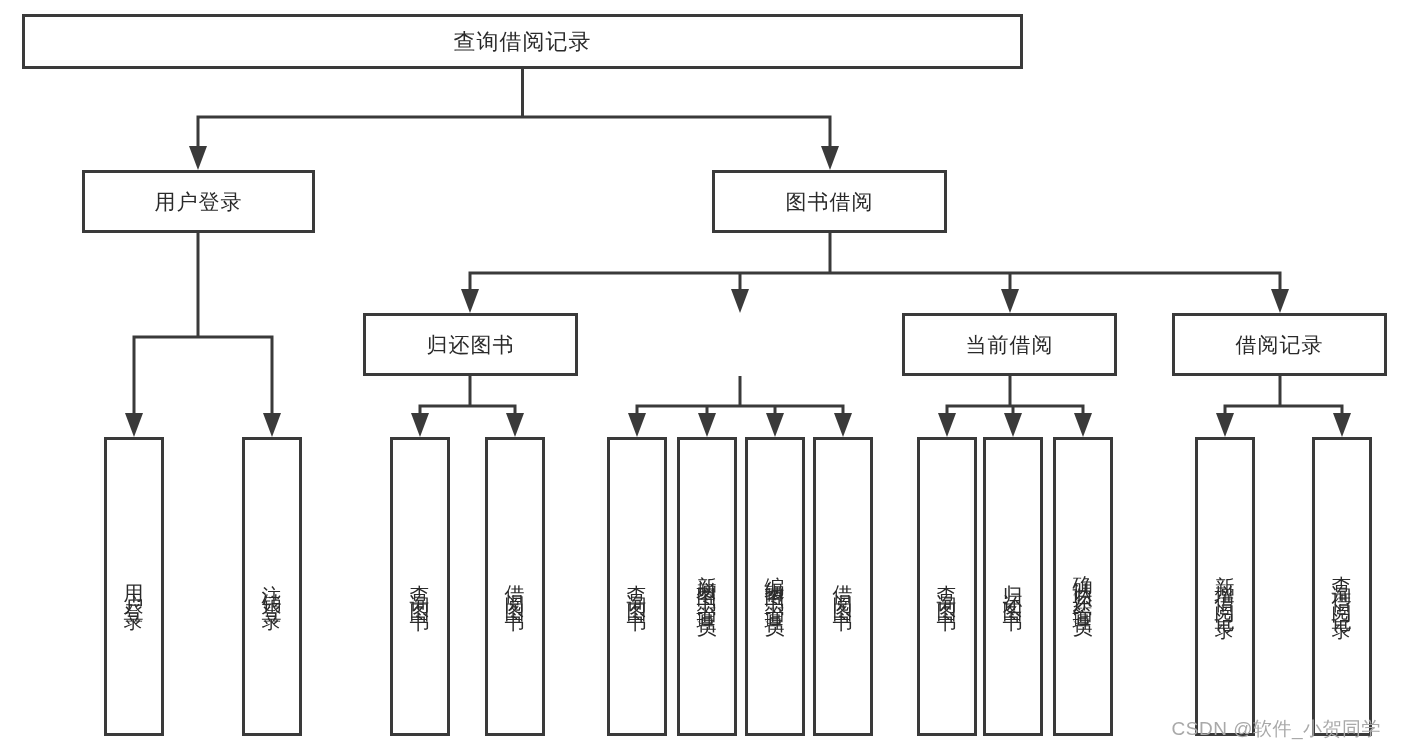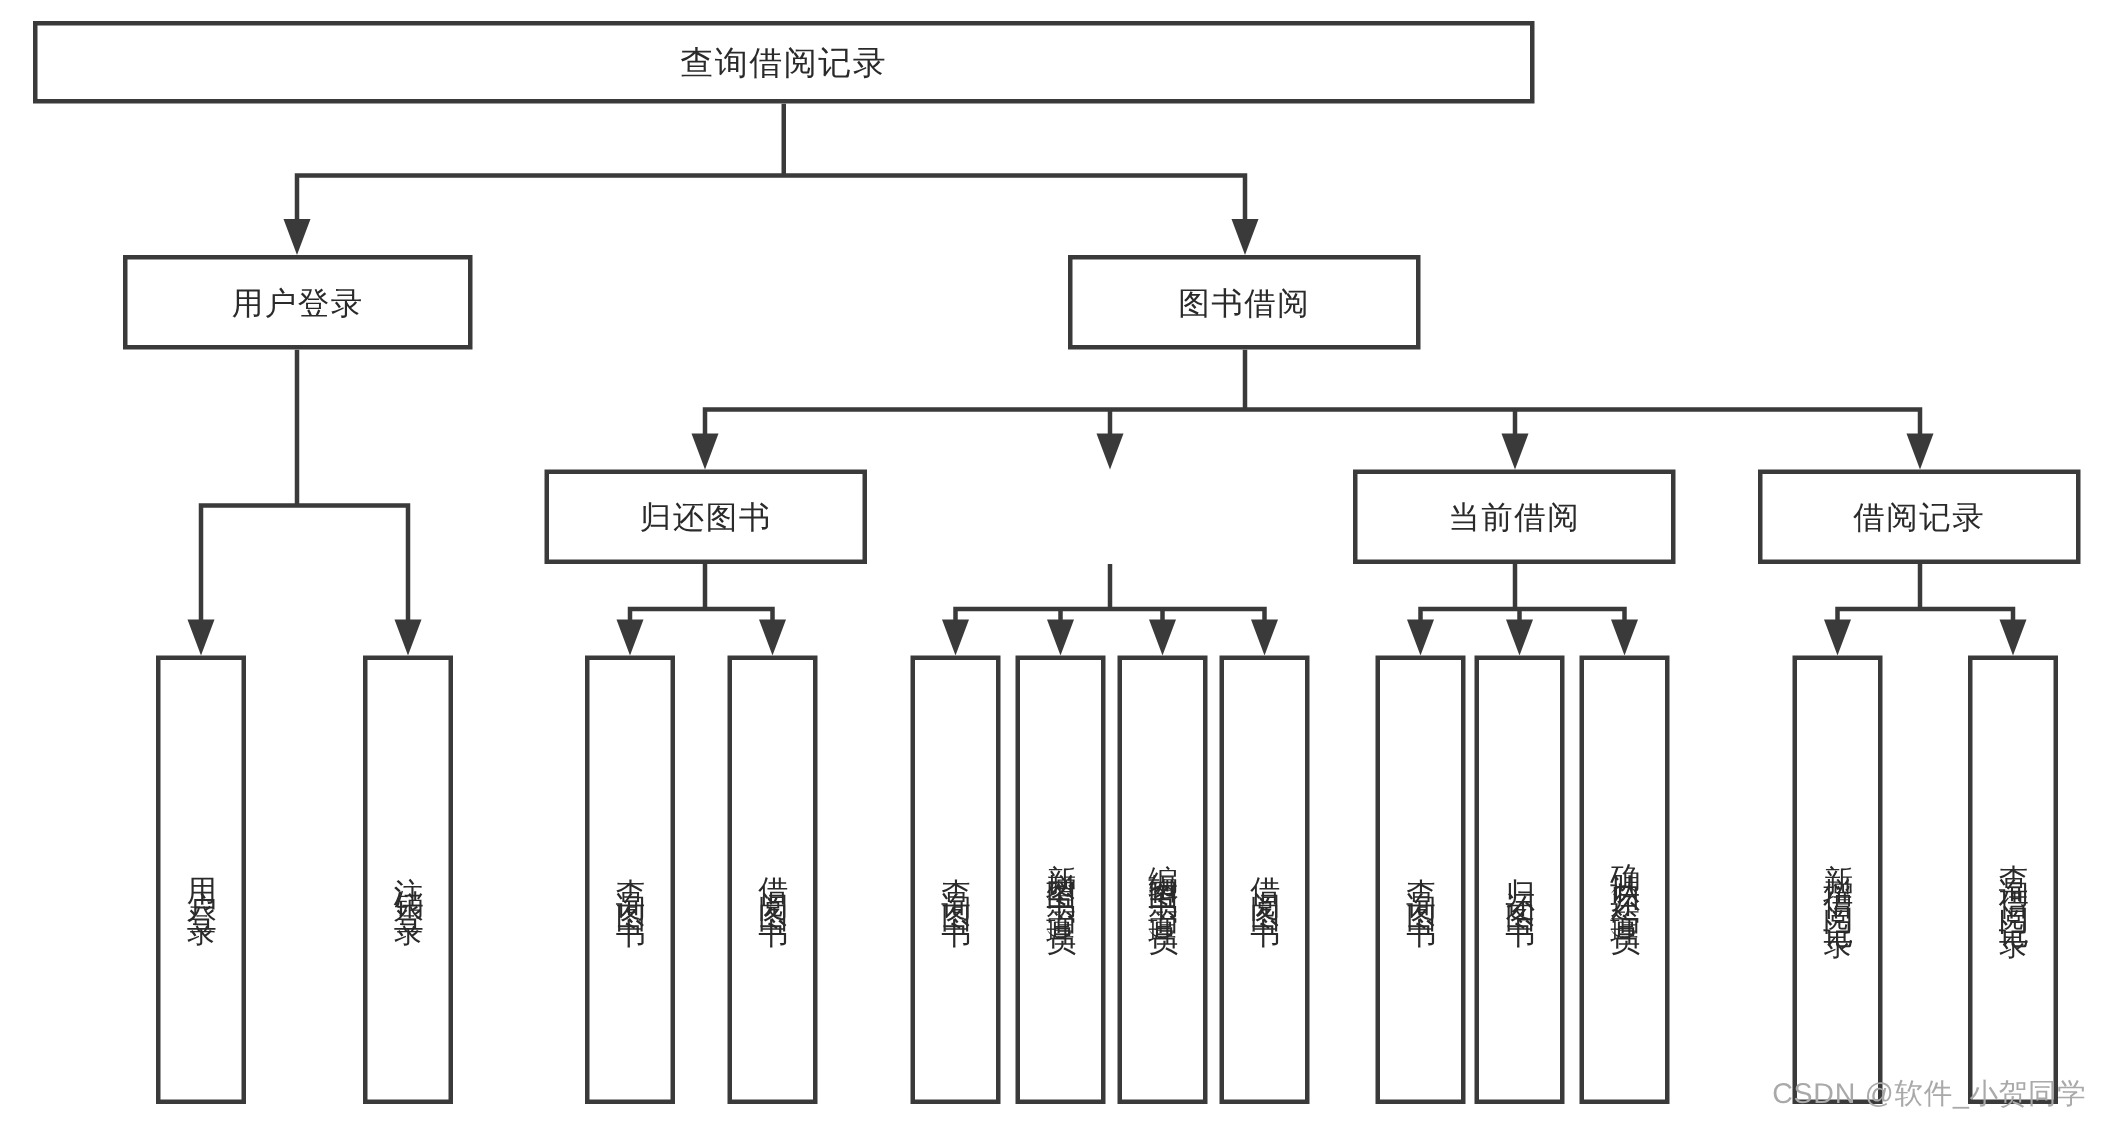--- a/index.html
+++ b/index.html
@@ -48,21 +48,21 @@
   }
   .vtext {
     writing-mode: vertical-rl;
     font-size: 20px;
     line-height: 1;
     letter-spacing: 9px;
     white-space: nowrap;
   }
   .watermark {
     position: absolute;
-    right: 14px;
+    right: 24px;
     bottom: 5px;
     font-size: 19px;
     color: #a9a9a9;
     letter-spacing: 0.5px;
     z-index: 3;
   }
 </style>
 </head>
 <body>
 

